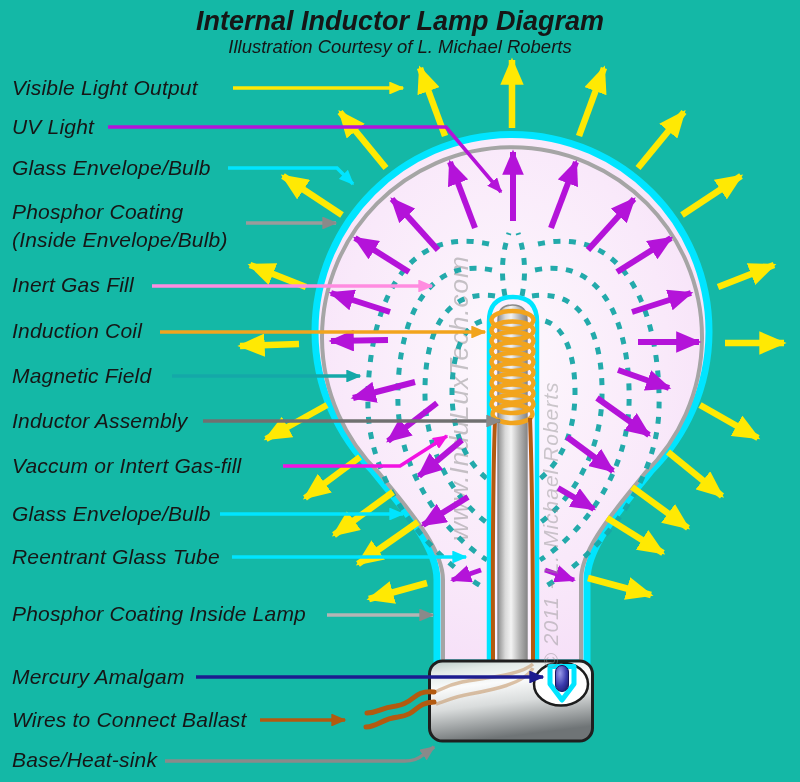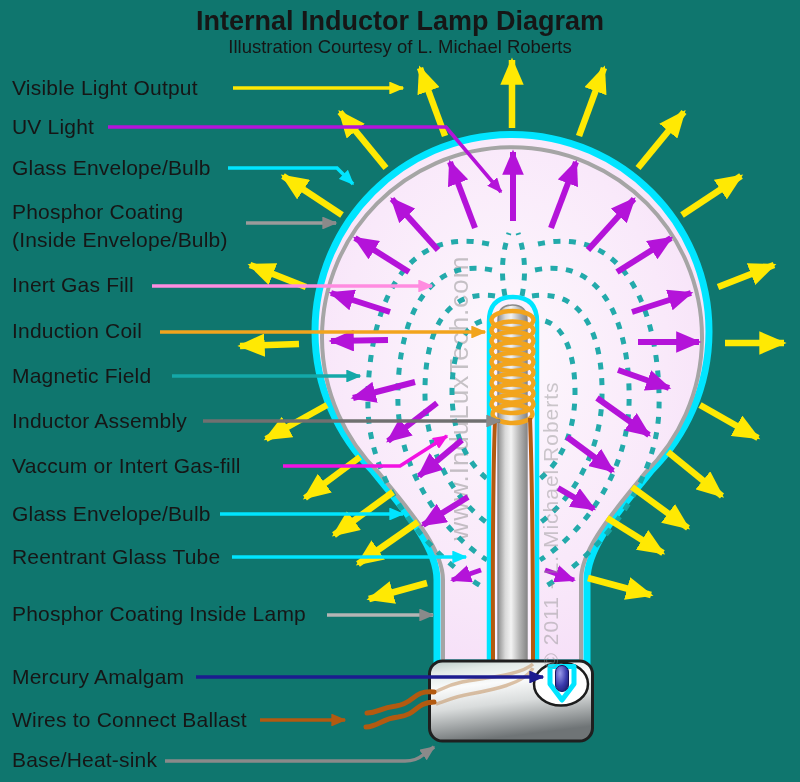--- a/index.html
+++ b/index.html
@@ -1,17 +1,17 @@
 <!DOCTYPE html>
 <html><head>
 <meta charset="utf-8">
 <style>
   html,body{margin:0;padding:0;background:#ffffff;}
-  .stage{position:relative;width:800px;height:782px;background:#0f766e;overflow:hidden;
-         font-family:"Liberation Sans", sans-serif;}
+  .stage{position:relative;width:800px;height:782px;background:#14b8a6;overflow:hidden;
+         font-family:"Liberation Sans", sans-serif;font-style:italic;}
   svg text{font-family:"Liberation Sans", sans-serif;fill:#161616;}
   .title{font-size:27px;font-weight:bold;}
   .subtitle{font-size:18.5px;}
   .lbl{font-size:21px;letter-spacing:.2px;}
   .wm1{font-size:26px;fill:#8f8f8f;opacity:.5;letter-spacing:1px;}
   .wm2{font-size:21px;fill:#8f8f8f;opacity:.45;letter-spacing:1px;}
   .field{stroke:#18a7a7;stroke-width:5;stroke-dasharray:7 8.5;fill:none;opacity:.95;}
   .ray{stroke:#ffe903;stroke-width:6.5;fill:none;}
   .uv{stroke:#b413d9;stroke-width:6;fill:none;}
   .leader{fill:none;stroke-width:3.6;}

